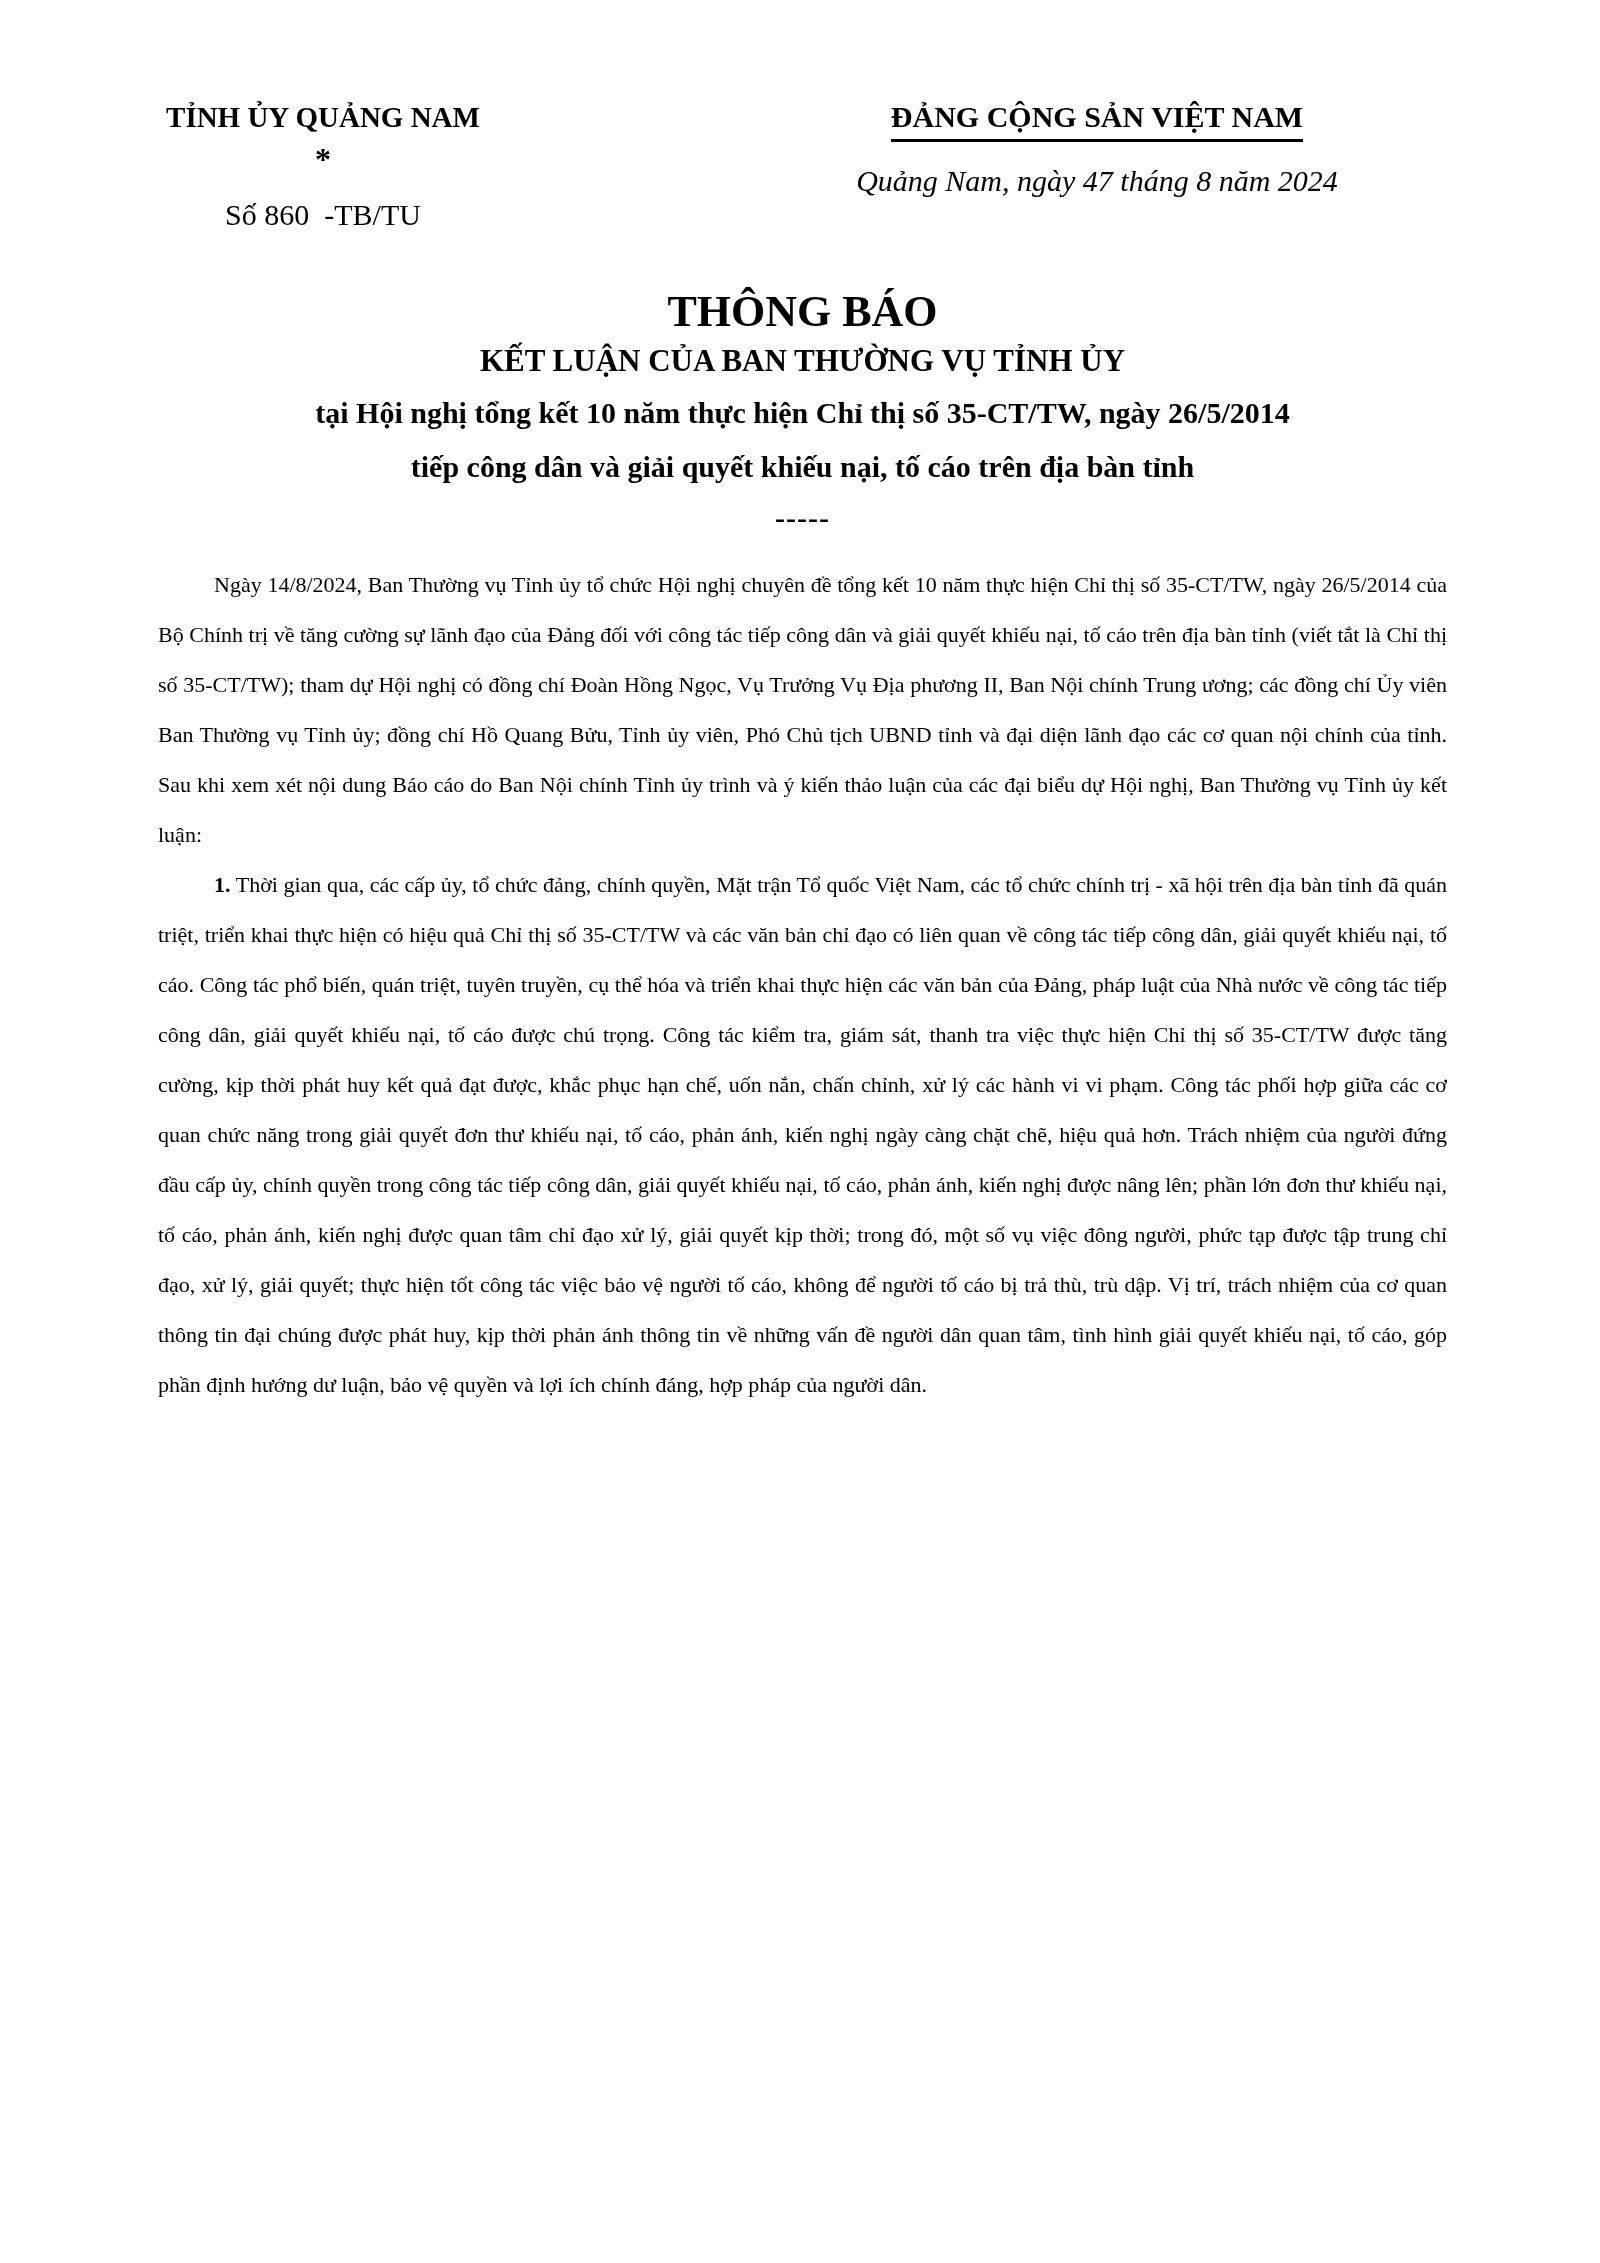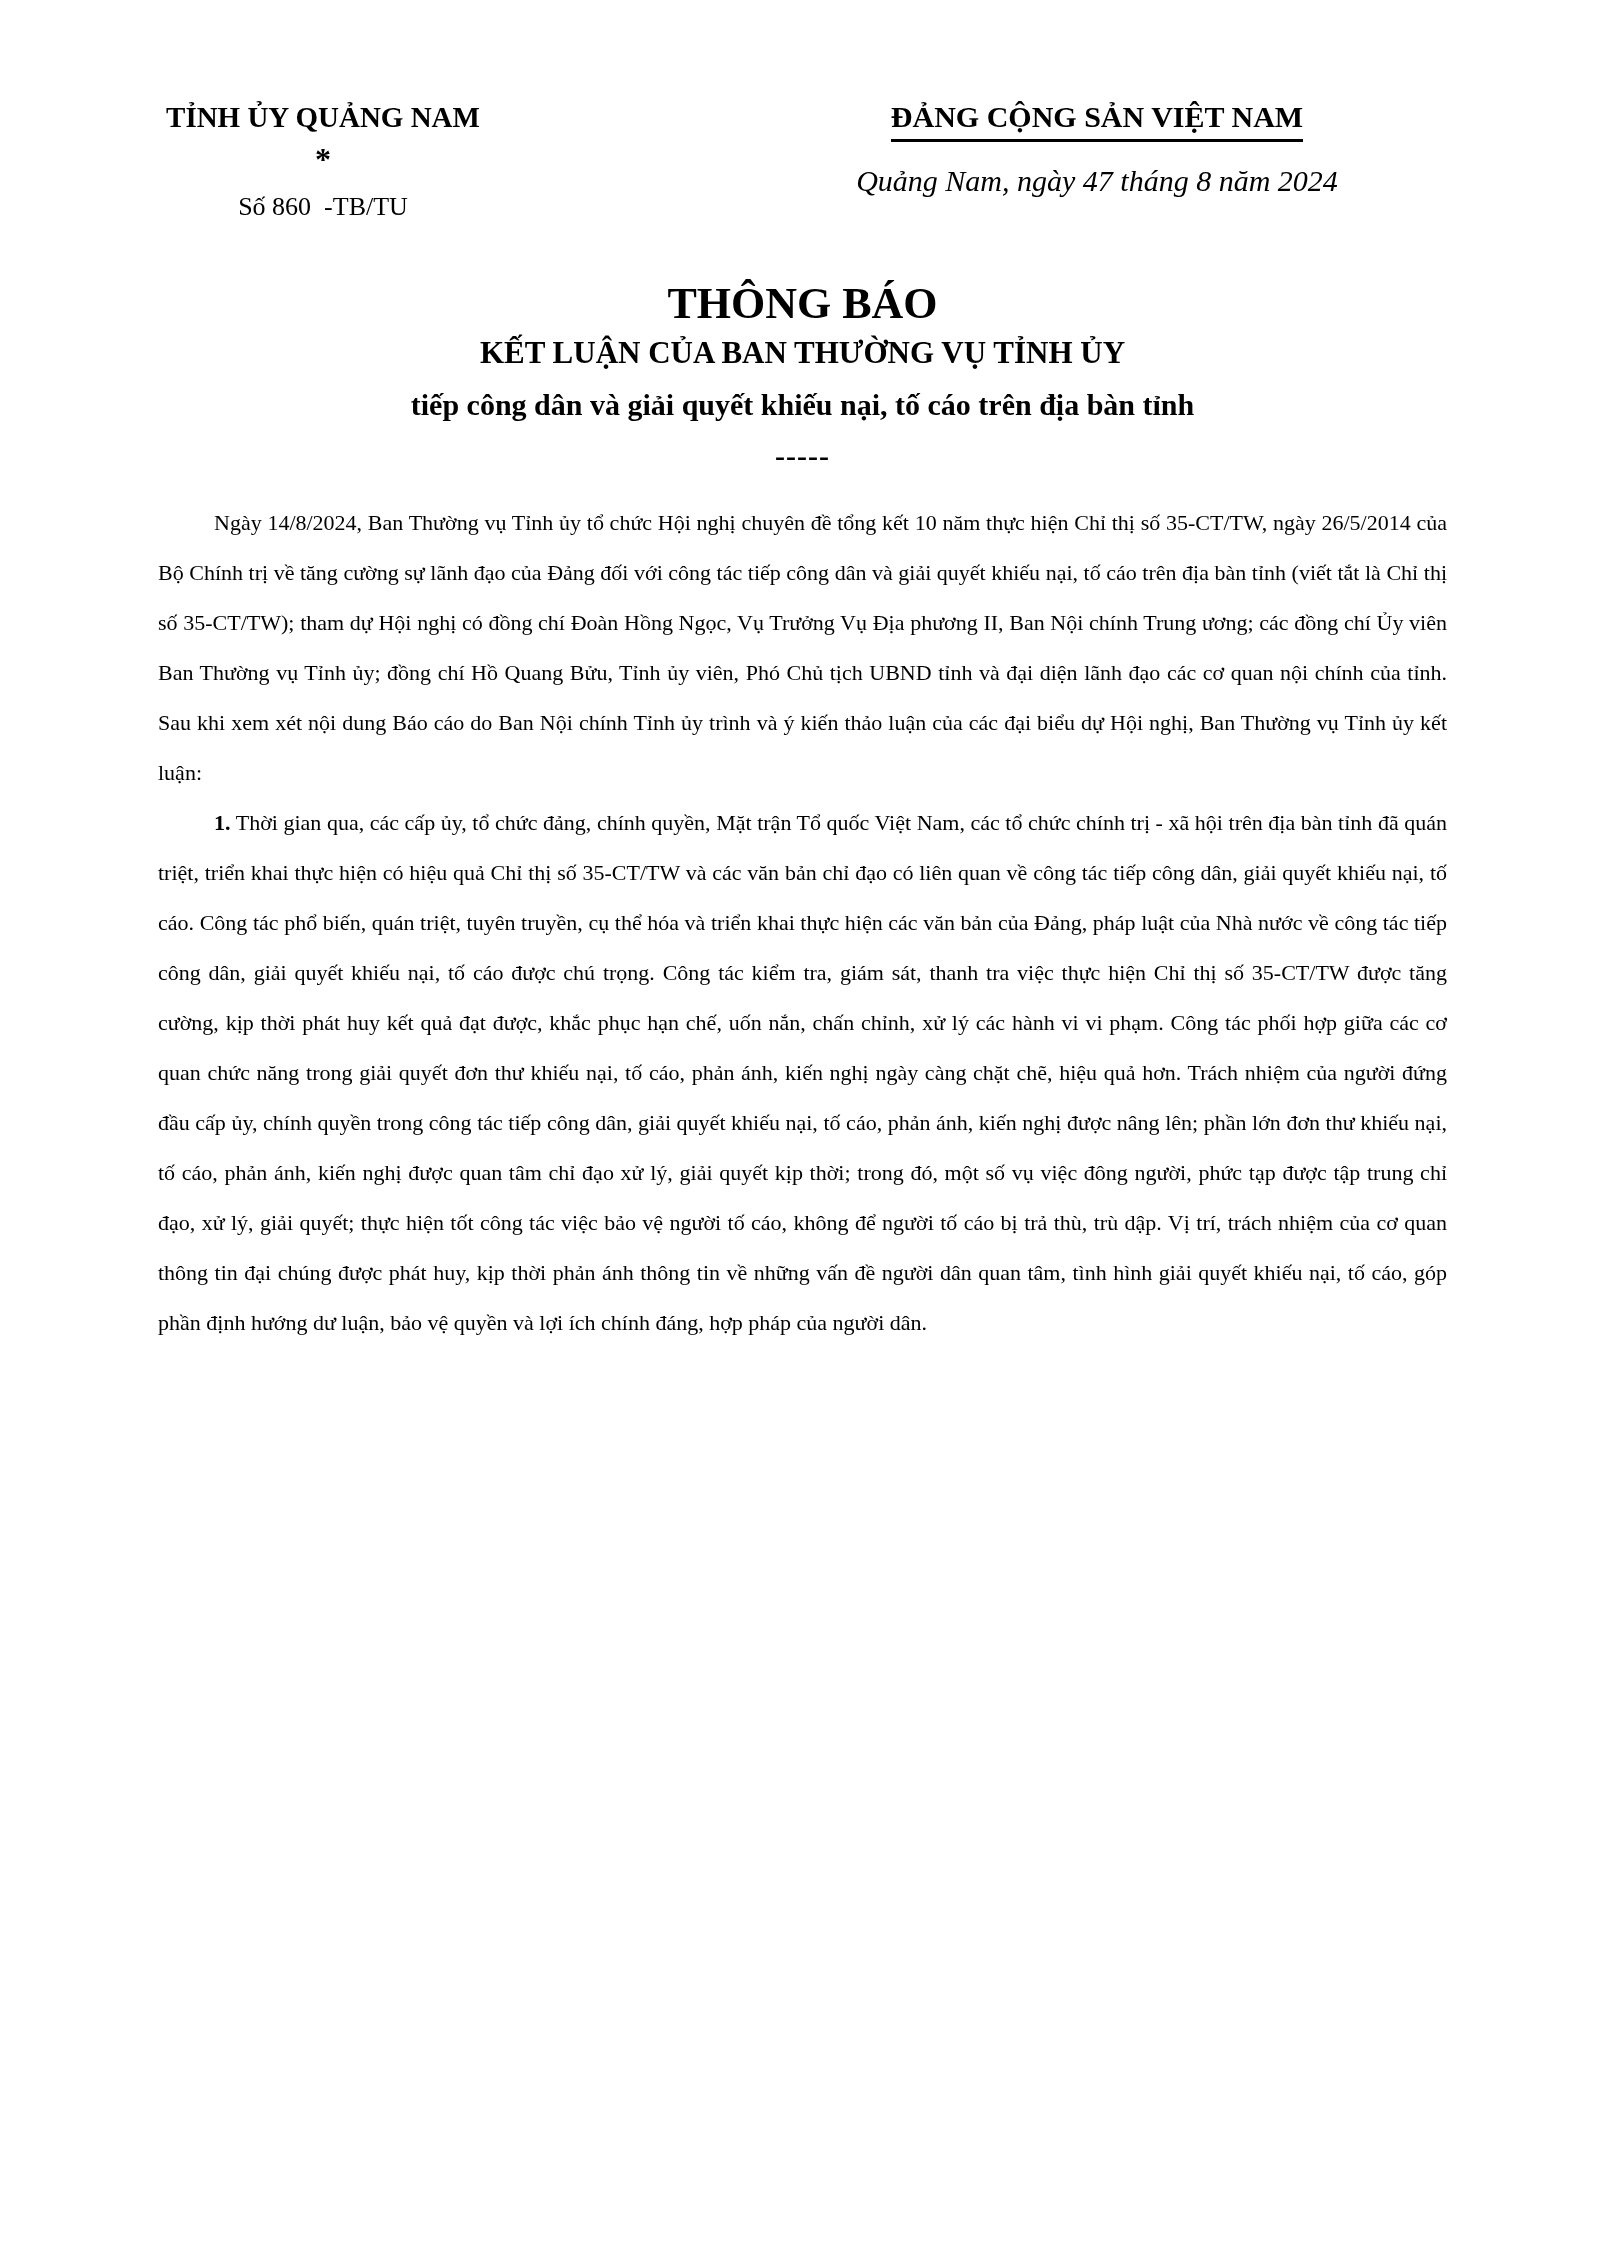--- a/index.html
+++ b/index.html
@@ -38,23 +38,23 @@
     font-size: 29px;
     line-height: 34px;
     white-space: nowrap;
   }
   .star {
     font-size: 32px;
     line-height: 30px;
     margin-top: 10px;
   }
   .doc-number {
-    font-size: 26px;
+    font-size: 30px;
     line-height: 34px;
-    margin-top: 16px;
+    margin-top: 24px;
   }
   .header-right {
     width: 620px;
     margin-right: 40px;
     text-align: center;
     flex: 0 0 auto;
   }
   .party-name {
     display: inline-block;
     font-size: 30px;
@@ -125,20 +125,21 @@
         <span class="party-name bold">ĐẢNG CỘNG SẢN VIỆT NAM</span>
       </div>
       <div class="place-date italic prewrap">Quảng Nam, ngày 47  tháng 8 năm 2024</div>
     </div>
   </div>
 
   <div class="title-block">
     <div class="doc-type bold">THÔNG BÁO</div>
     <div class="subject bold">KẾT LUẬN CỦA BAN THƯỜNG VỤ TỈNH ỦY</div>
     <div class="desc bold">
+      <div>tại Hội nghị tổng kết 10 năm thực hiện Chỉ thị số 35-CT/TW, ngày 26/5/2014</div>
       <div>tiếp công dân và giải quyết khiếu nại, tố cáo trên địa bàn tỉnh</div>
     </div>
     <div class="divider">-----</div>
   </div>
 
   <div class="body-text">
     <p>Ngày 14/8/2024, Ban Thường vụ Tỉnh ủy tổ chức Hội nghị chuyên đề tổng kết 10 năm thực hiện Chỉ thị số 35-CT/TW, ngày 26/5/2014 của Bộ Chính trị về tăng cường sự lãnh đạo của Đảng đối với công tác tiếp công dân và giải quyết khiếu nại, tố cáo trên địa bàn tỉnh (viết tắt là Chỉ thị số 35-CT/TW); tham dự Hội nghị có đồng chí Đoàn Hồng Ngọc, Vụ Trưởng Vụ Địa phương II, Ban Nội chính Trung ương; các đồng chí Ủy viên Ban Thường vụ Tỉnh ủy; đồng chí Hồ Quang Bửu, Tỉnh ủy viên, Phó Chủ tịch UBND tỉnh và đại diện lãnh đạo các cơ quan nội chính của tỉnh. Sau khi xem xét nội dung Báo cáo do Ban Nội chính Tỉnh ủy trình và ý kiến thảo luận của các đại biểu dự Hội nghị, Ban Thường vụ Tỉnh ủy kết luận:</p>
     <p><span class="bold">1.</span> <span>Thời gian qua, các cấp ủy, tổ chức đảng, chính quyền, Mặt trận Tổ quốc Việt Nam, các tổ chức chính trị - xã hội trên địa bàn tỉnh đã quán triệt, triển khai thực hiện có hiệu quả Chỉ thị số 35-CT/TW và các văn bản chỉ đạo có liên quan về công tác tiếp công dân, giải quyết khiếu nại, tố cáo. Công tác phổ biến, quán triệt, tuyên truyền, cụ thể hóa và triển khai thực hiện các văn bản của Đảng, pháp luật của Nhà nước về công tác tiếp công dân, giải quyết khiếu nại, tố cáo được chú trọng. Công tác kiểm tra, giám sát, thanh tra việc thực hiện Chỉ thị số 35-CT/TW được tăng cường, kịp thời phát huy kết quả đạt được, khắc phục hạn chế, uốn nắn, chấn chỉnh, xử lý các hành vi vi phạm. Công tác phối hợp giữa các cơ quan chức năng trong giải quyết đơn thư khiếu nại, tố cáo, phản ánh, kiến nghị ngày càng chặt chẽ, hiệu quả hơn. Trách nhiệm của người đứng đầu cấp ủy, chính quyền trong công tác tiếp công dân, giải quyết khiếu nại, tố cáo, phản ánh, kiến nghị được nâng lên; phần lớn đơn thư khiếu nại, tố cáo, phản ánh, kiến nghị được quan tâm chỉ đạo xử lý, giải quyết kịp thời; trong đó, một số vụ việc đông người, phức tạp được tập trung chỉ đạo, xử lý, giải quyết; thực hiện tốt công tác việc bảo vệ người tố cáo, không để người tố cáo bị trả thù, trù dập. Vị trí, trách nhiệm của cơ quan thông tin đại chúng được phát huy, kịp thời phản ánh thông tin về những vấn đề người dân quan tâm, tình hình giải quyết khiếu nại, tố cáo, góp phần định hướng dư luận, bảo vệ quyền và lợi ích chính đáng, hợp pháp của người dân.</span></p>
   </div>
 

